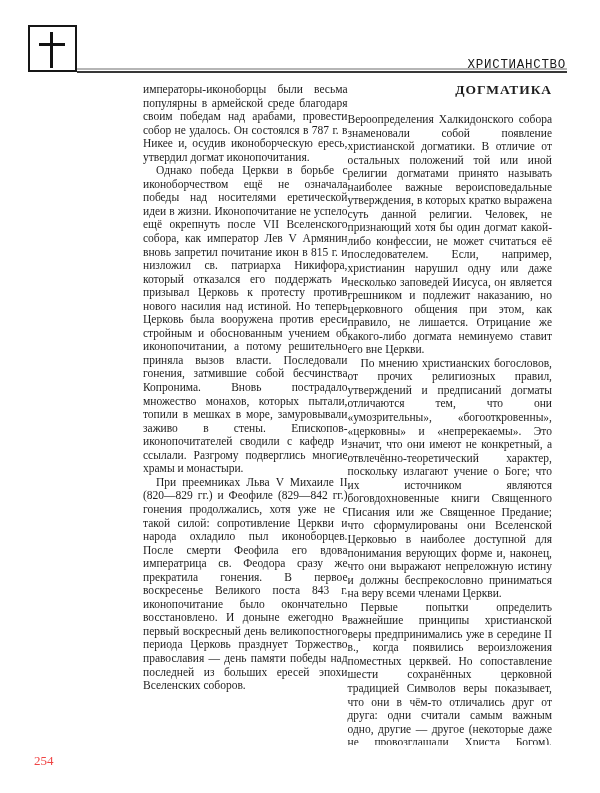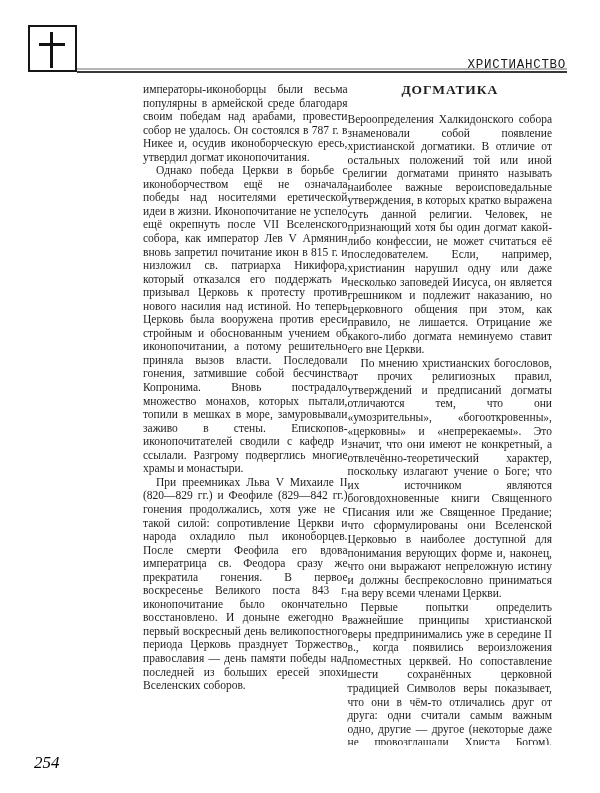--- a/index.html
+++ b/index.html
@@ -49,26 +49,26 @@
   }
   .col { width:204.5px; }
   .col p { margin:0; }
   .col p.indent { text-indent:13px; }
 
   .section-heading {
     font-weight:bold;
     font-size:13.5px; line-height:14px;
     letter-spacing:0.9px;
     margin:0 0 16px 0;
-    text-align:center;
+    text-align:right;
   }
 
   .page-number {
     position:absolute; left:34px; top:753px;
-    font-size:17px; color:#000000;font-style:italic;
+    font-size:13px; color:#ef4444;
   }
 </style>
 </head>
 <body>
 
 <div class="page">
 
   <div class="cross-box">
     <span class="cross-v"></span>
     <span class="cross-h"></span>

